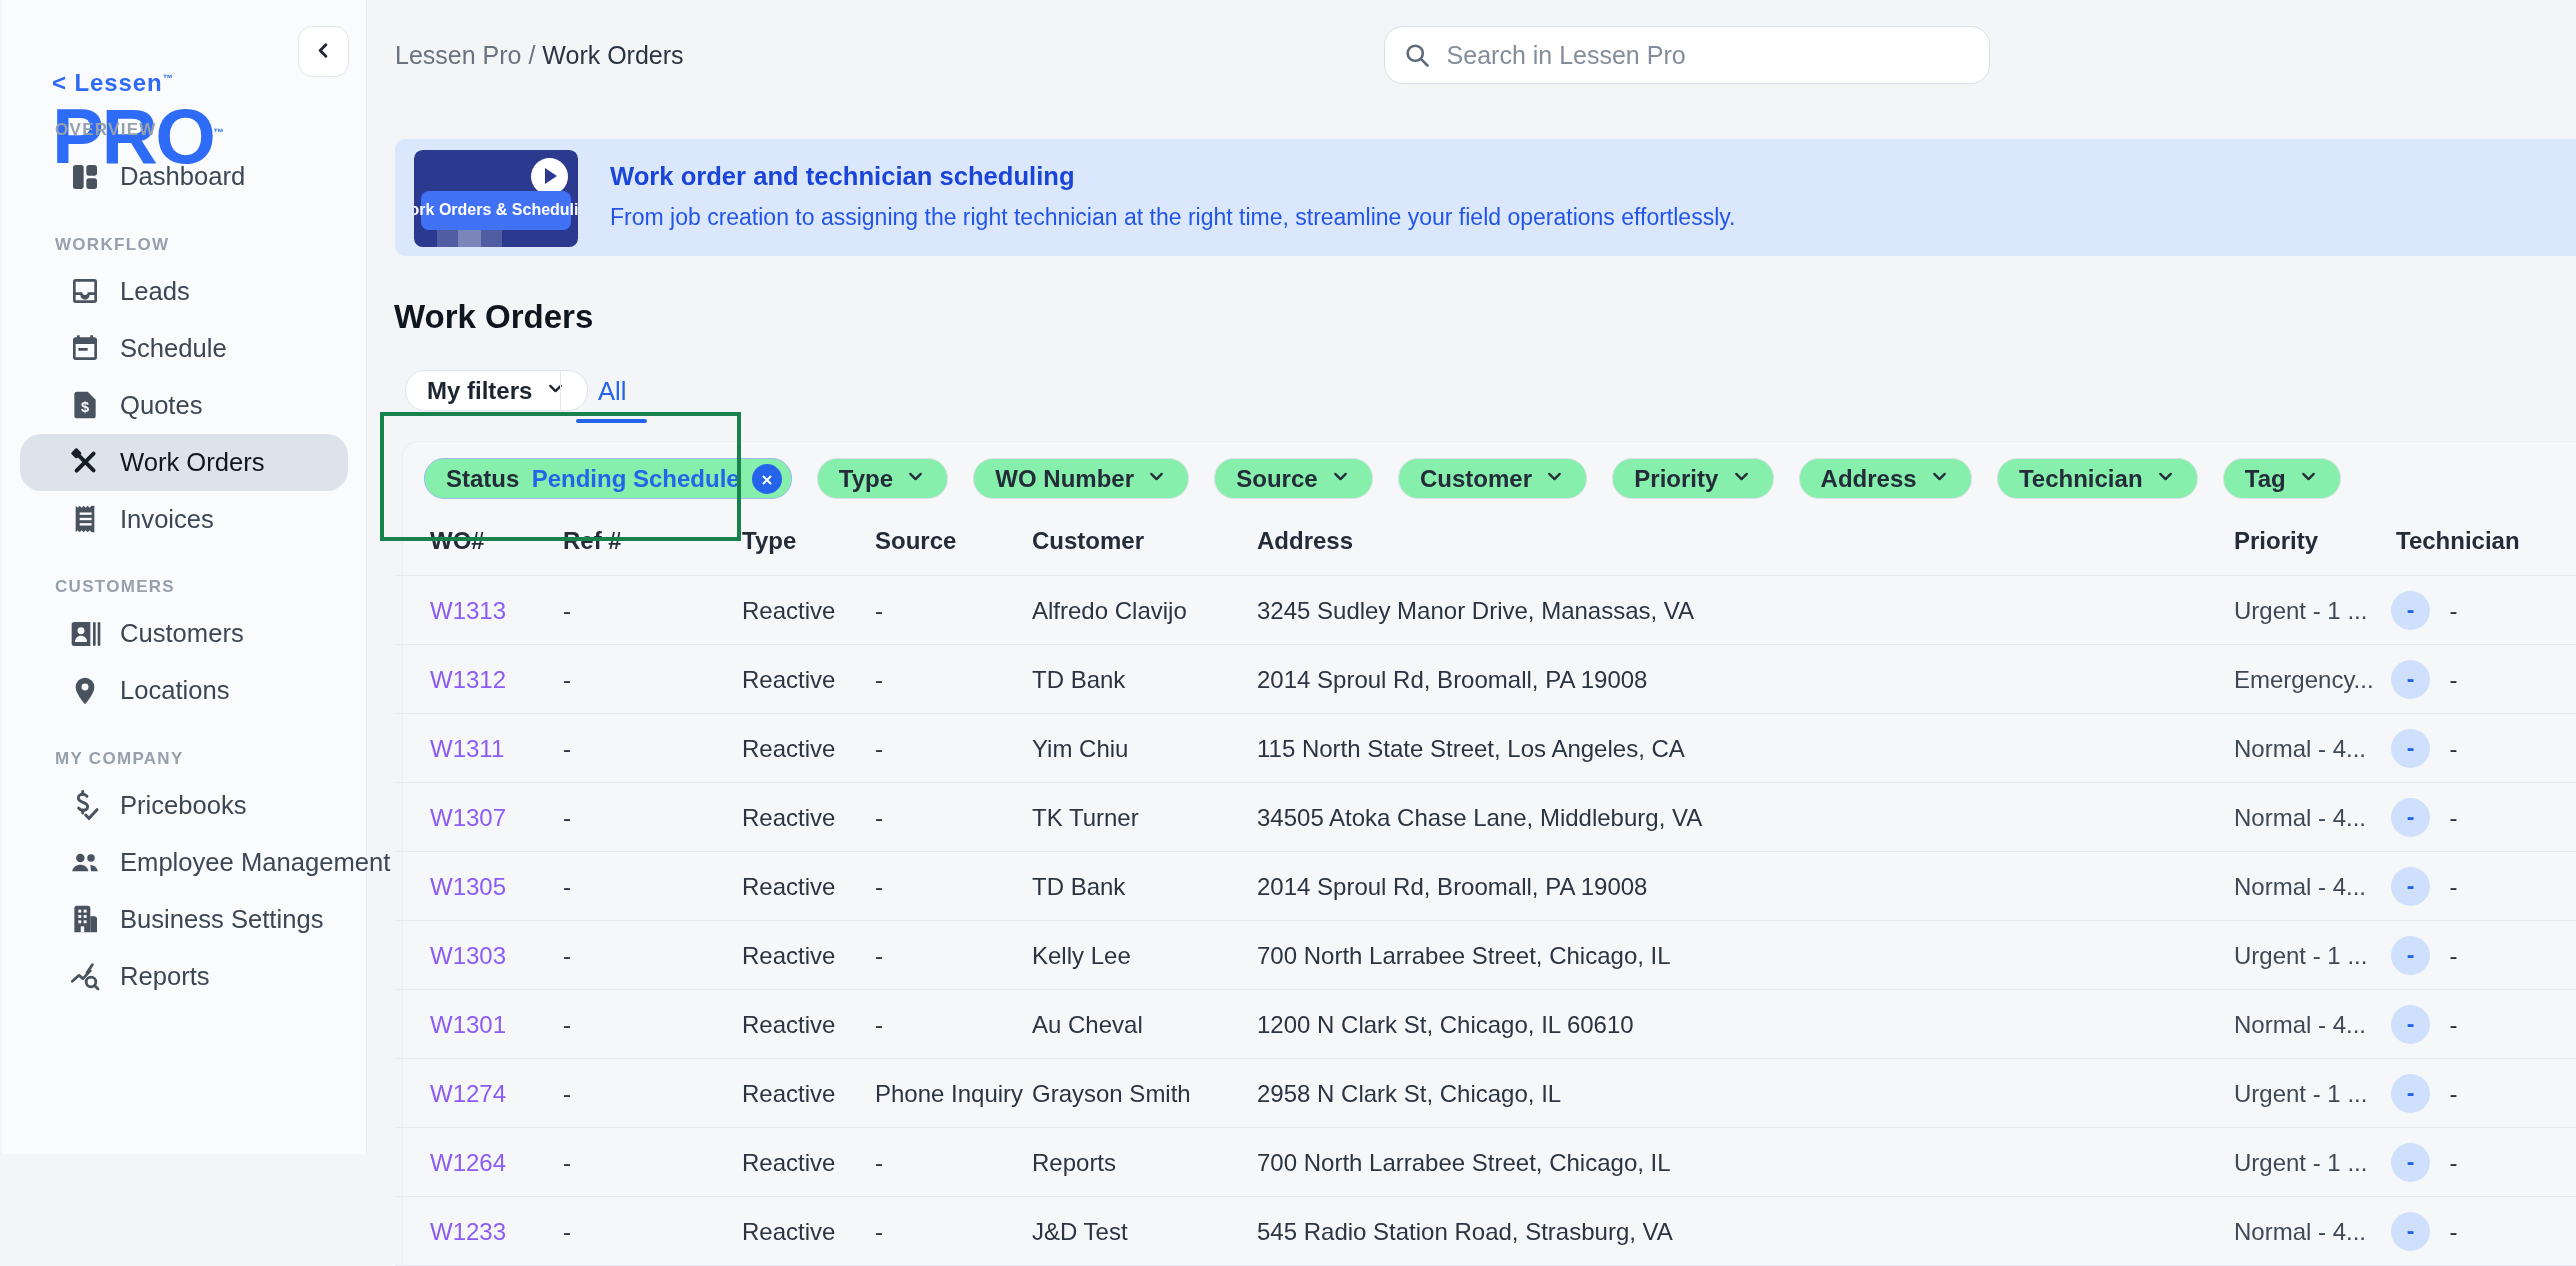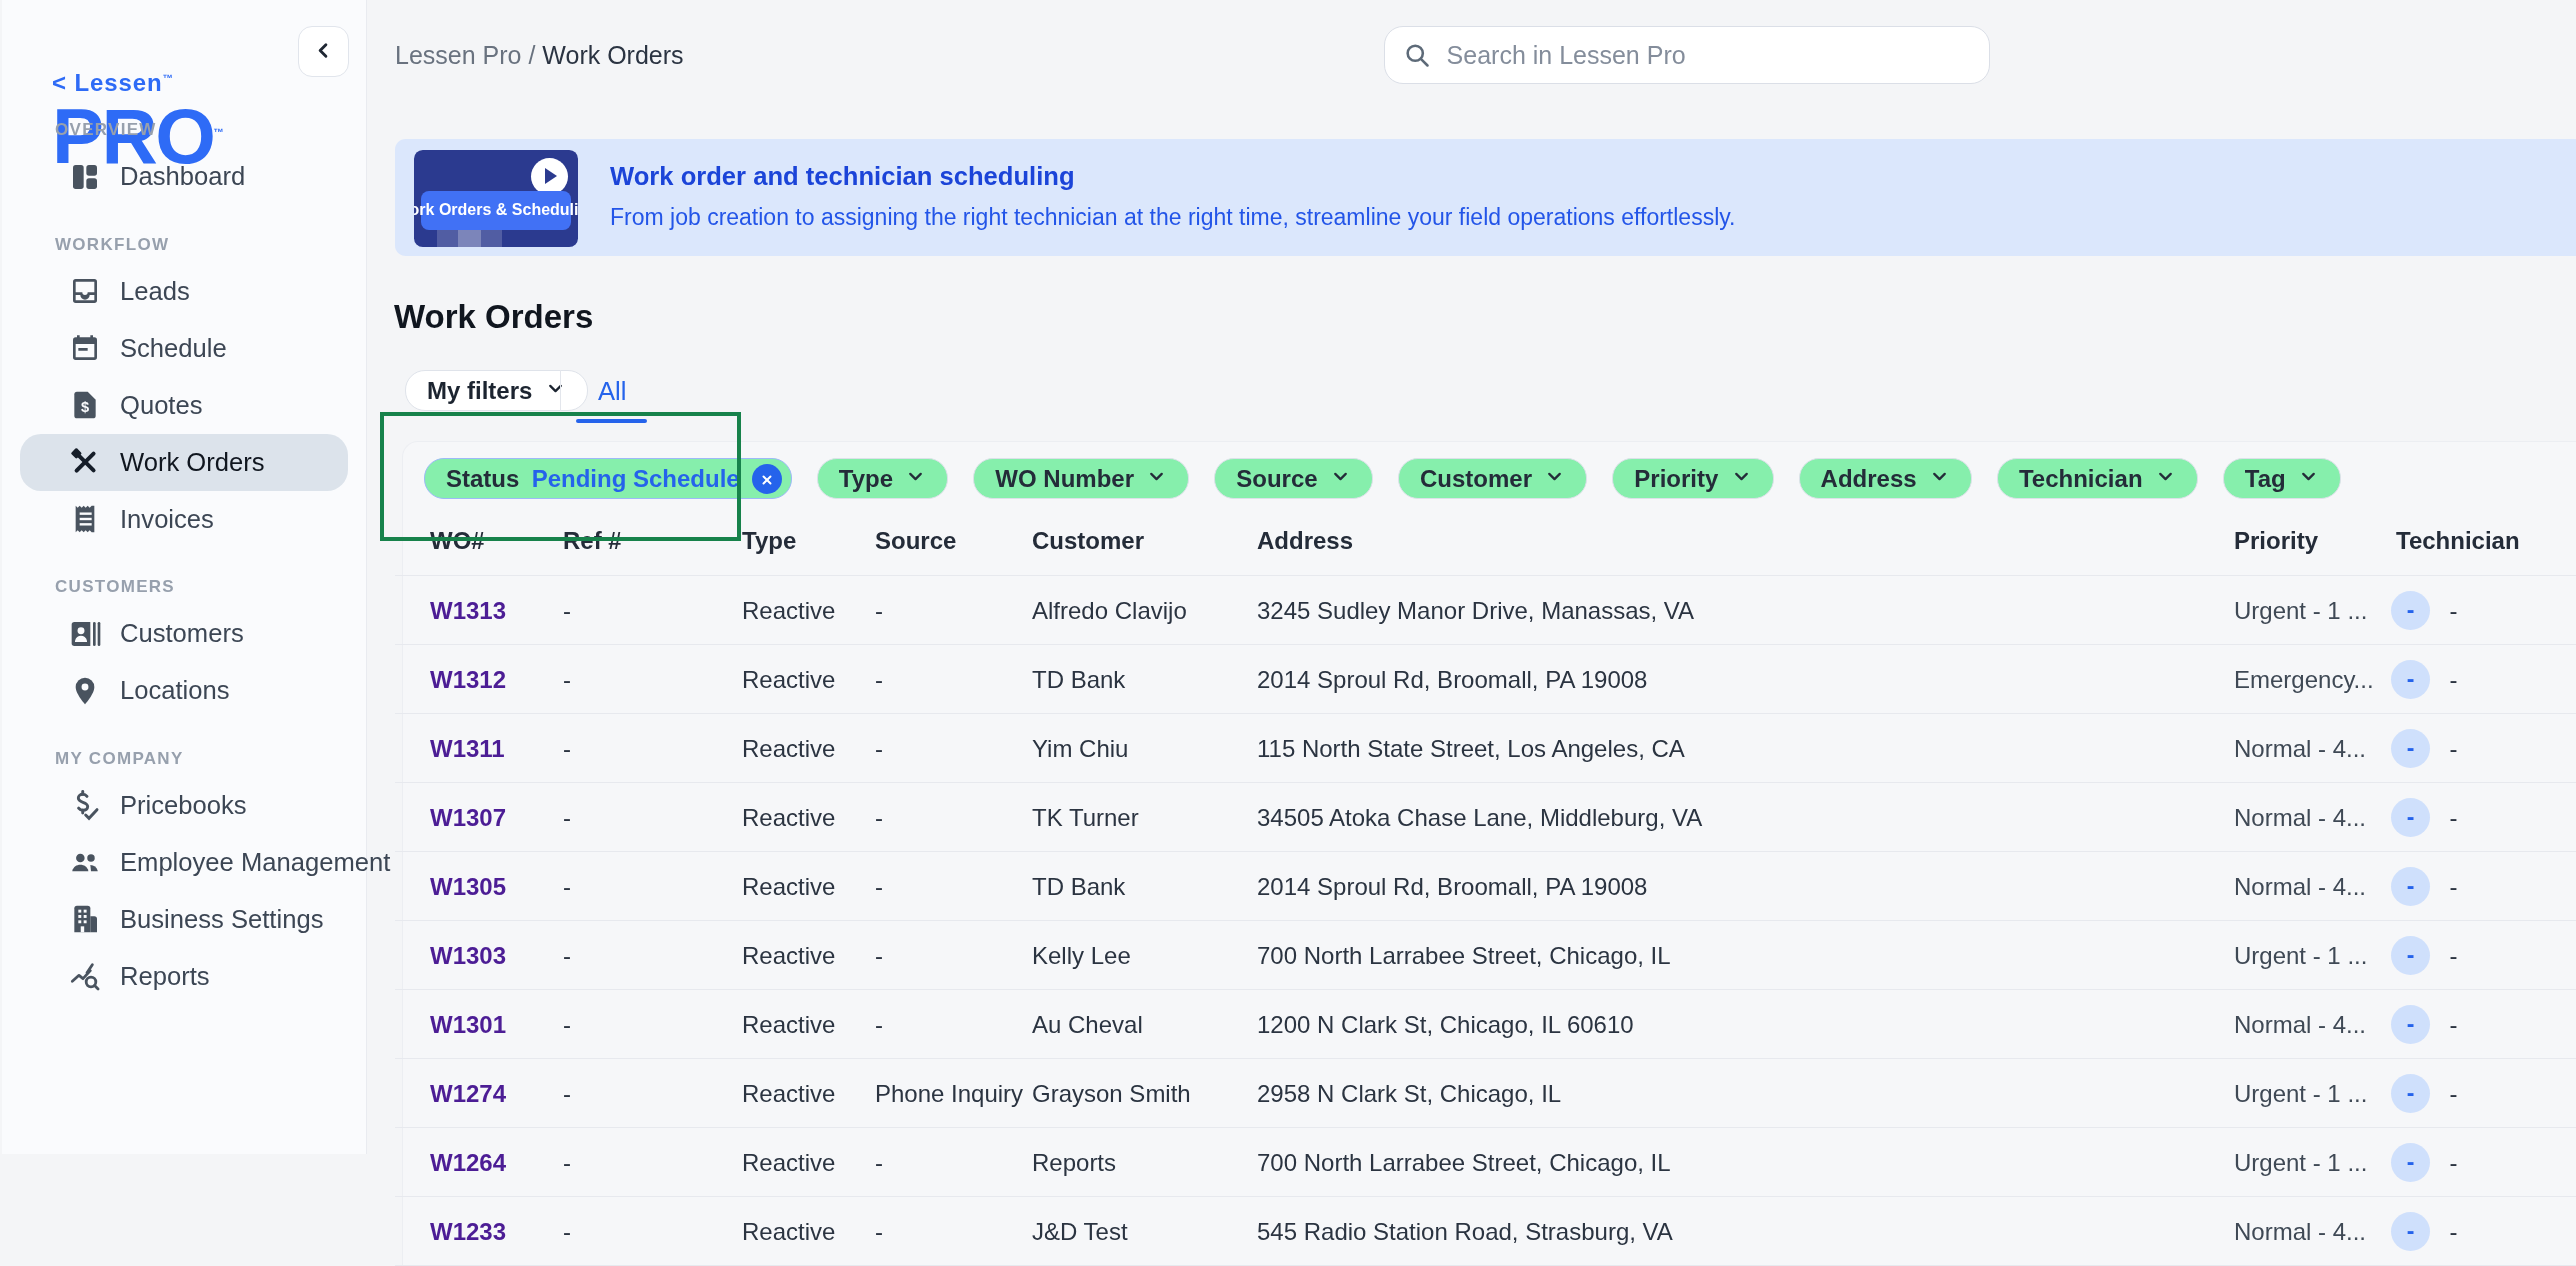--- a/index.html
+++ b/index.html
@@ -135,21 +135,21 @@
   .c-type     { left:347px; }
   .c-source   { left:480px; }
   .c-customer { left:637px; }
   .c-address  { left:862px; }
   .c-priority { left:1839px; }
   .c-tech     { left:1996px; }
   .t-rows { margin-top:14px; }
   .t-row { position:relative; height:69px; border-top:0.9px solid #e7e9ee; font-size:24px; color:#2b3441; cursor:pointer; }
   .t-rows::after { content:""; display:block; border-top:0.9px solid #e7e9ee; }
   .t-row .cell { line-height:69px; }
-  .t-row .wo-link { color:#4c1d95; font-weight:700; text-decoration:none; }
+  .t-row .wo-link { color:#8b5cf6; font-weight:400; text-decoration:none; }
   .t-row .c-priority { color:#3f4955; }
   .t-row .tech-wrap { display:flex; align-items:center; gap:19.4px; height:69px; }
   .tech-avatar {
     width:39px; height:39px; border-radius:50%; background:#cfe0fc;
     color:#2563eb; font-size:23px; font-weight:600;
     display:flex; align-items:center; justify-content:center; line-height:normal;
   }
   
   .annotation-box {
     position:absolute; left:380px; top:412px; width:361px; height:129px;

